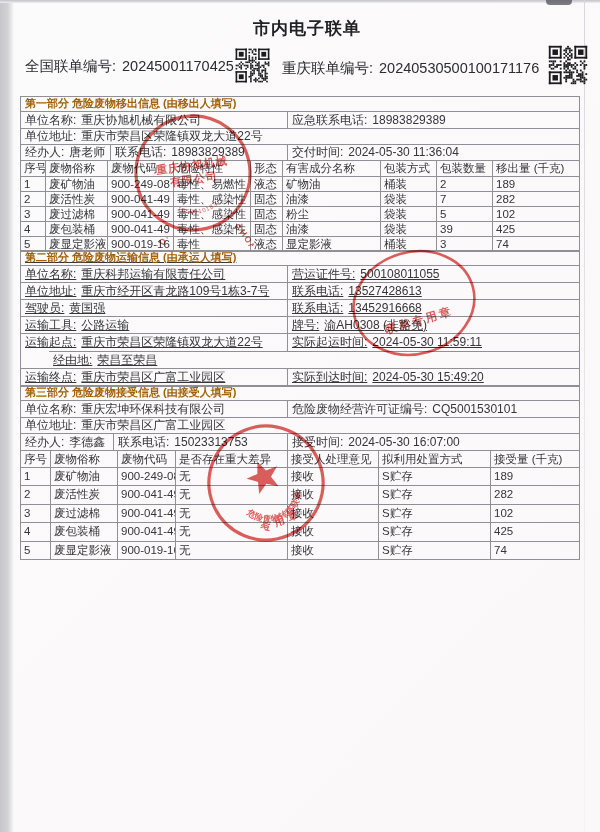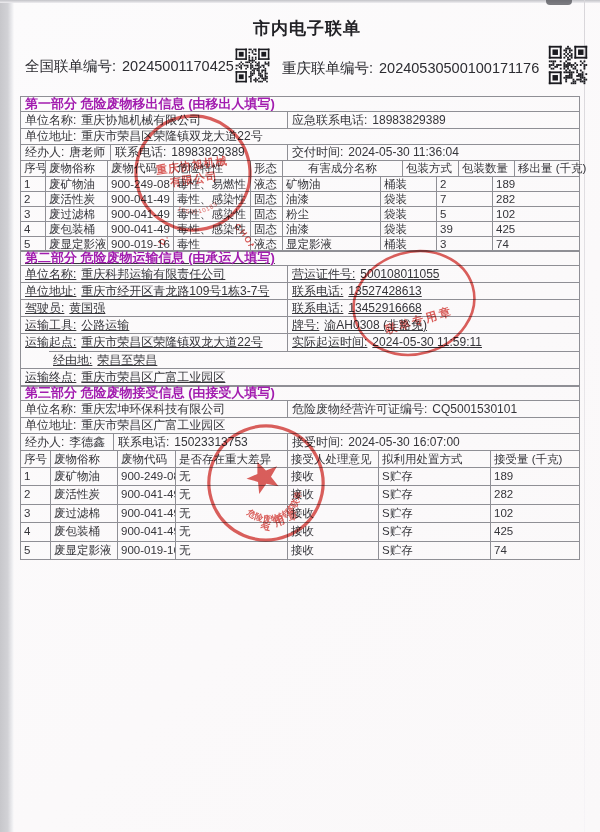--- a/index.html
+++ b/index.html
@@ -23,21 +23,21 @@
 
   .page-title{position:absolute;left:14px;top:17px;width:586px;text-align:center;
     font-size:17px;font-weight:bold;color:#222226;letter-spacing:1px;}
 
   .code-line{position:absolute;font-size:14.5px;color:#2c2c31;white-space:nowrap;}
   .code-line .lab{margin-right:6px;}
   .qr{position:absolute;}
   .qr svg{display:block;width:100%;height:100%;fill:#1b1b20;}
 
   .sect{position:absolute;left:20px;width:558px;border:1px solid var(--bd);box-sizing:content-box;background:transparent;}
-  .bar{height:14px;line-height:13px;font-size:13px;font-weight:bold;color:#a21caf;padding:0 4px;white-space:nowrap;overflow:hidden;}
+  .bar{height:14px;line-height:13px;font-size:11px;font-weight:bold;color:#a16207;padding:0 4px;white-space:nowrap;overflow:hidden;}
   .irow{display:flex;border-top:1px solid var(--bd);box-sizing:border-box;}
   .icell{box-sizing:border-box;border-right:1px solid var(--bd);padding:0 4px;font-size:12px;
     white-space:nowrap;overflow:hidden;flex:0 0 auto;}
   .icell:last-child,.icell.fill{border-right:none;flex:1 1 auto;}
   .icell .lab{margin-right:5px;}
   .grow{display:flex;border-top:1px solid var(--bd);box-sizing:border-box;}
   .gcell{box-sizing:border-box;border-right:1px solid var(--bd);padding:0 3px;font-size:11.5px;
     white-space:nowrap;overflow:hidden;flex:0 0 auto;}
   .gcell:last-child{border-right:none;}
 
@@ -366,21 +366,21 @@
       <span class="lab">交付时间:</span><span>2024-05-30 11:36:04</span>
     </div>
   </div>
   <div id="s1-grid">
       <div class="grow" style="height: 16px;">
         <div class="gcell" style="width: 25px; line-height: 15px;">序号</div>
         <div class="gcell" style="width: 62px; line-height: 15px;">废物俗称</div>
         <div class="gcell" style="width: 66px; line-height: 15px;">废物代码</div>
         <div class="gcell" style="width: 77px; line-height: 15px; font-family: Liberation Mono, monospace;">危险特性</div>
         <div class="gcell" style="width: 32px; line-height: 15px;">形态</div>
-        <div class="gcell" style="width: 98px; line-height: 15px; margin-left: 22px;">有害成分名称</div>
+        <div class="gcell" style="width: 98px; line-height: 15px;">有害成分名称</div>
         <div class="gcell" style="width: 56px; line-height: 15px;">包装方式</div>
         <div class="gcell" style="width: 56px; line-height: 15px;">包装数量</div>
         <div class="gcell" style="width: 86px; line-height: 15px;">移出量 (千克)</div>
       </div>
       <div class="grow" style="height: 15px;">
         <div class="gcell" style="width: 25px; line-height: 14px;">1</div>
         <div class="gcell" style="width: 62px; line-height: 14px;">废矿物油</div>
         <div class="gcell" style="width: 66px; line-height: 14px;">900-249-08</div>
         <div class="gcell" style="width: 77px; line-height: 14px;">毒性、易燃性</div>
         <div class="gcell" style="width: 32px; line-height: 14px;">液态</div>
@@ -457,20 +457,21 @@
       </div>
       <div class="irow" style="height: 18px; line-height: 17px;">
         <div class="icell" style="width: 267px;"><span class="lab">运输起点:</span><span>重庆市荣昌区荣隆镇双龙大道22号</span></div>
         <div class="icell fill"><span class="lab">实际起运时间:</span><span>2024-05-30 11:59:11</span></div>
       </div>
       <div class="irow" style="height: 17px; line-height: 16px; margin-left: 28px;">
         <div class="icell fill"><span class="lab">经由地:</span><span>荣昌至荣昌</span></div>
       </div>
       <div class="irow" style="height: 18px; line-height: 17px;">
         <div class="icell" style="width: 267px;"><span class="lab">运输终点:</span><span>重庆市荣昌区广富工业园区</span></div>
+        <div class="icell fill"><span class="lab">实际到达时间:</span><span>2024-05-30 15:49:20</span></div>
       </div>
     </div>
 </div>
 
 <div class="sect" style="top:385px;">
   <div class="bar">第三部分 危险废物接受信息 (由接受人填写)</div>
   <div class="irow" style="height:17px;line-height:16px;">
     <div class="icell" style="width:267px;">
       <span class="lab">单位名称:</span><span>重庆宏坤环保科技有限公司</span>
     </div>

